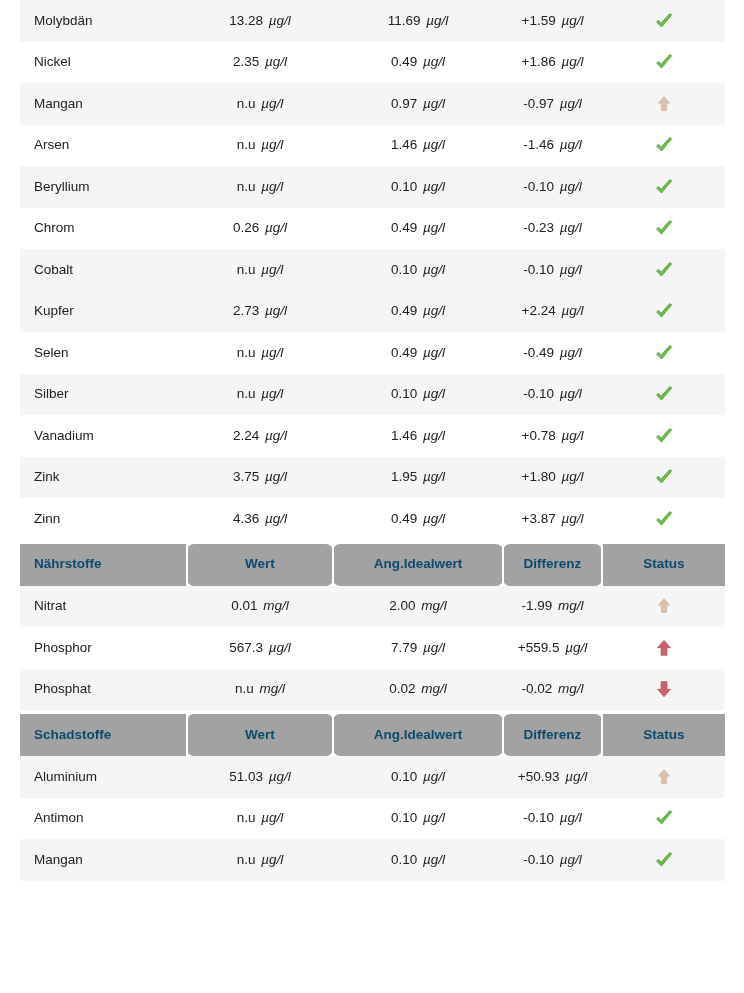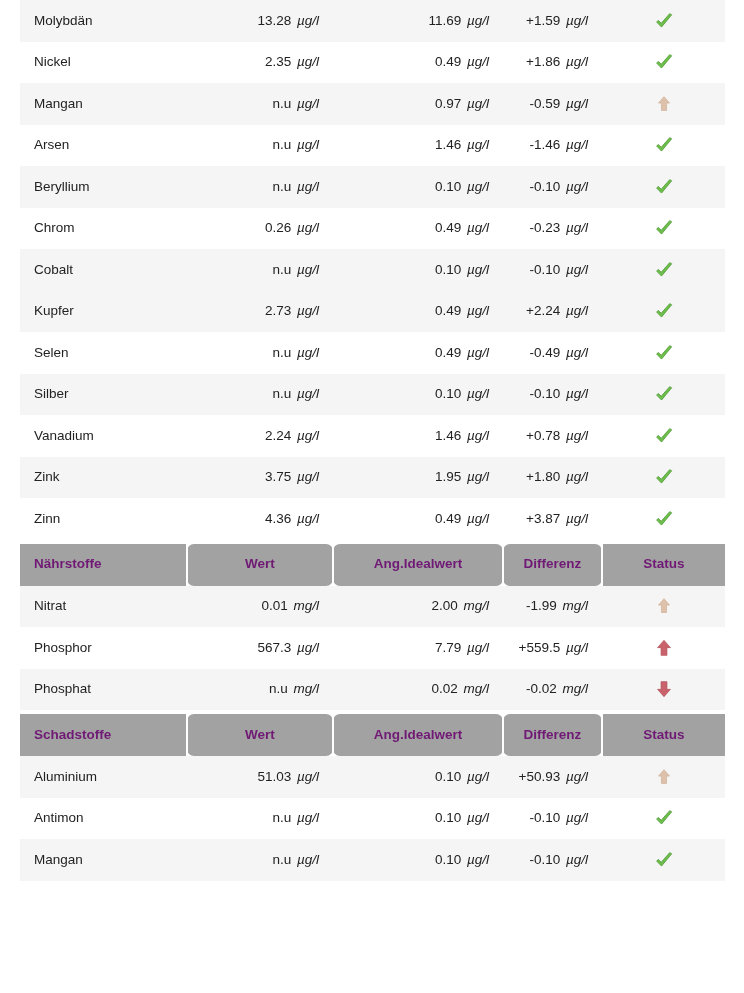--- a/index.html
+++ b/index.html
@@ -52,38 +52,38 @@
     vertical-align: middle;
     line-height: 1.2;
   }
 
   td.cell-name {
     text-align: left;
     padding-left: 14px;
     white-space: nowrap;
   }
   td.cell-num {
-    text-align: right;
+    text-align: center;
     white-space: nowrap;
   }
   td.cell-status {
     text-align: center;
   }
 
   .unit {
     font-style: italic;
   }
   .numval { margin-right: 2px; }
 
   
   tr.section-header { height: 42px; background: #a2a2a2; }
   tr.section-header th {
     font-size: 13.5px;
     font-weight: bold;
-    color: #701a75;
+    color: #0c4a6e;
     padding: 0 14px;
     vertical-align: middle;
     border-right: 2px solid #ffffff;
     line-height: 1.2;
   }
   tr.section-header th.h-name { text-align: left; }
   tr.section-header th.h-mid  { text-align: center; border-radius: 7px; }
   tr.section-header th.h-last { text-align: center; border-right: none; margin-top: 8px; }
 
   tr.spacer-row { height: 4px; background: #ffffff; }
@@ -138,21 +138,21 @@
             <td class="cell-num"><span class="numval">0.49</span> <span class="unit">µg/l</span></td>
             <td class="cell-num"><span class="numval">+1.86</span> <span class="unit">µg/l</span></td>
             <td class="cell-status"><span class="icon"><svg viewBox="0 0 24 24" aria-hidden="true">
                   <path d="M4 13.2 L9.3 18.6 L20.4 5.2 L18.2 4.0 L9.0 14.4 L5.6 11.4 Z" fill="#6ebf4a" stroke="#4e9a36" stroke-width="0.9" stroke-linejoin="round"></path>
                 </svg></span></td>
           </tr>
           <tr class="data-row odd">
             <td class="cell-name">Mangan</td>
             <td class="cell-num"><span class="numval">n.u</span> <span class="unit">µg/l</span></td>
             <td class="cell-num"><span class="numval">0.97</span> <span class="unit">µg/l</span></td>
-            <td class="cell-num"><span class="numval">-0.59</span> <span class="unit">µg/l</span></td>
+            <td class="cell-num"><span class="numval">-0.97</span> <span class="unit">µg/l</span></td>
             <td class="cell-status"><span class="icon"><svg viewBox="0 0 24 24" aria-hidden="true">
                   <path d="M12 4 L18 11 L14.8 11 L14.8 19 L9.2 19 L9.2 11 L6 11 Z" fill="#ddbfa8" stroke="#cfae94" stroke-width="0.8" stroke-linejoin="round" opacity="0.95"></path>
                 </svg></span></td>
           </tr>
           <tr class="data-row even">
             <td class="cell-name">Arsen</td>
             <td class="cell-num"><span class="numval">n.u</span> <span class="unit">µg/l</span></td>
             <td class="cell-num"><span class="numval">1.46</span> <span class="unit">µg/l</span></td>
             <td class="cell-num"><span class="numval">-1.46</span> <span class="unit">µg/l</span></td>
             <td class="cell-status"><span class="icon"><svg viewBox="0 0 24 24" aria-hidden="true">

